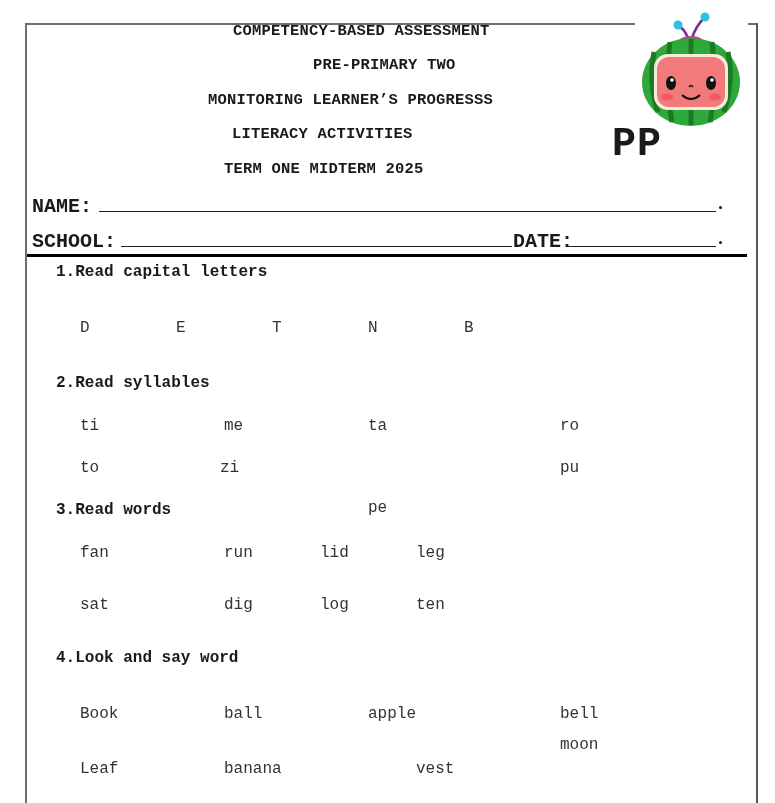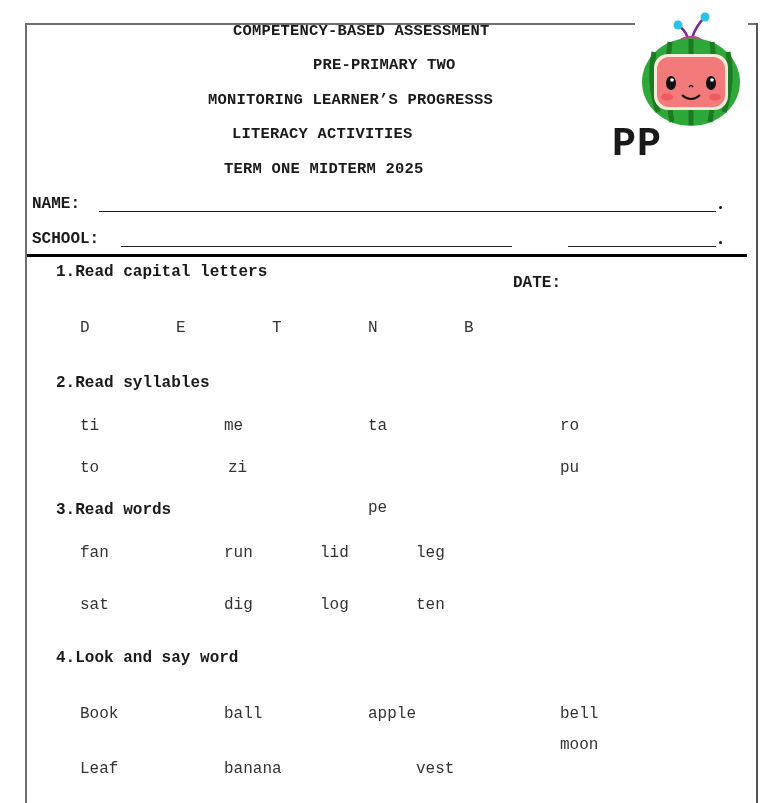--- a/index.html
+++ b/index.html
@@ -3,21 +3,21 @@
   <meta charset="utf-8">
   <style>
     html, body { margin: 0; padding: 0; background: #ffffff; }
     body { width: 775px; height: 803px; position: relative; overflow: hidden; font-family: "Liberation Mono", monospace; color: #1a1a1a; }
     .frame { position: absolute; left: 25px; top: 23px; width: 729px; height: 800px; border-left: 2px solid #6e6e6e; border-right: 2px solid #555; }
     .frame-top-left { position: absolute; left: 25px; top: 23px; width: 610px; height: 2px; background: #6e6e6e; }
     .frame-top-right { position: absolute; left: 748px; top: 23px; width: 8px; height: 2px; background: #6e6e6e; }
     .title-line { position: absolute; font-weight: bold; font-size: 15.5px; white-space: nowrap; letter-spacing: 0.2px; }
     .logo { position: absolute; left: 640px; top: 12px; width: 104px; height: 114px; }
     .pp { position: absolute; left: 612px; top: 122px; font-weight: bold; font-size: 40px; letter-spacing: 1px; }
-    .field-label { position: absolute; font-weight: bold; font-size: 16px; }
+    .field-label { position: absolute; font-weight: bold; font-size: 20px; }
     .uline { position: absolute; height: 1px; background: #222; }
     .dot { position: absolute; width: 3px; height: 3px; background: #111; border-radius: 50%; }
     .thick-rule { position: absolute; left: 27px; top: 254px; width: 720px; height: 3px; background: #000; }
     .q-head { position: absolute; left: 56px; font-weight: bold; font-size: 16px; white-space: nowrap; }
     .item { position: absolute; font-size: 16px; color: #333; white-space: nowrap; }
   </style>
 </head>
 <body>
 
 <div class="frame-top-left"></div>
@@ -54,40 +54,40 @@
   <path d="M42 83 Q51 91 60 83" stroke="#111" stroke-width="2" fill="none"></path>
 </svg>
 <div class="pp">PP</div>
 
 <div class="field-label" style="left:32px; top:195px;">NAME:</div>
 <div class="uline" style="left:99px; top:211px; width:617px;"></div>
 <div class="dot" style="left:719px; top:206px;"></div>
 
 <div class="field-label" style="left:32px; top:230px;">SCHOOL:</div>
 <div class="uline" style="left:121px; top:246px; width:391px;"></div>
-<div class="field-label" style="left:513px; top:230px;margin-top:44px;">DATE:</div>
+<div class="field-label" style="left:513px; top:230px;">DATE:</div>
 <div class="uline" style="left:568px; top:246px; width:148px;"></div>
 <div class="dot" style="left:719px; top:241px;"></div>
 
 <div class="thick-rule"></div>
 
 <div class="q-head" style="top:263px;">1.Read capital letters</div>
 <div class="item" style="left:80px; top:319px;">D</div>
 <div class="item" style="left:176px; top:319px;">E</div>
 <div class="item" style="left:272px; top:319px;">T</div>
 <div class="item" style="left:368px; top:319px;">N</div>
 <div class="item" style="left:464px; top:319px;">B</div>
 
 <div class="q-head" style="top:374px;">2.Read syllables</div>
 <div class="item" style="left:80px; top:417px;">ti</div>
 <div class="item" style="left:224px; top:417px;">me</div>
 <div class="item" style="left:368px; top:417px;">ta</div>
 <div class="item" style="left:560px; top:417px;">ro</div>
 <div class="item" style="left:80px; top:459px;">to</div>
-<div class="item" style="left:228px; top:459px;">zi</div>
+<div class="item" style="left:220px; top:459px;">zi</div>
 <div class="item" style="left:368px; top:459px;margin-top:40px;">pe</div>
 <div class="item" style="left:560px; top:459px;">pu</div>
 
 <div class="q-head" style="top:501px;">3.Read words</div>
 <div class="item" style="left:80px; top:544px;">fan</div>
 <div class="item" style="left:224px; top:544px;">run</div>
 <div class="item" style="left:320px; top:544px;">lid</div>
 <div class="item" style="left:416px; top:544px;">leg</div>
 <div class="item" style="left:80px; top:596px;">sat</div>
 <div class="item" style="left:224px; top:596px;">dig</div>

